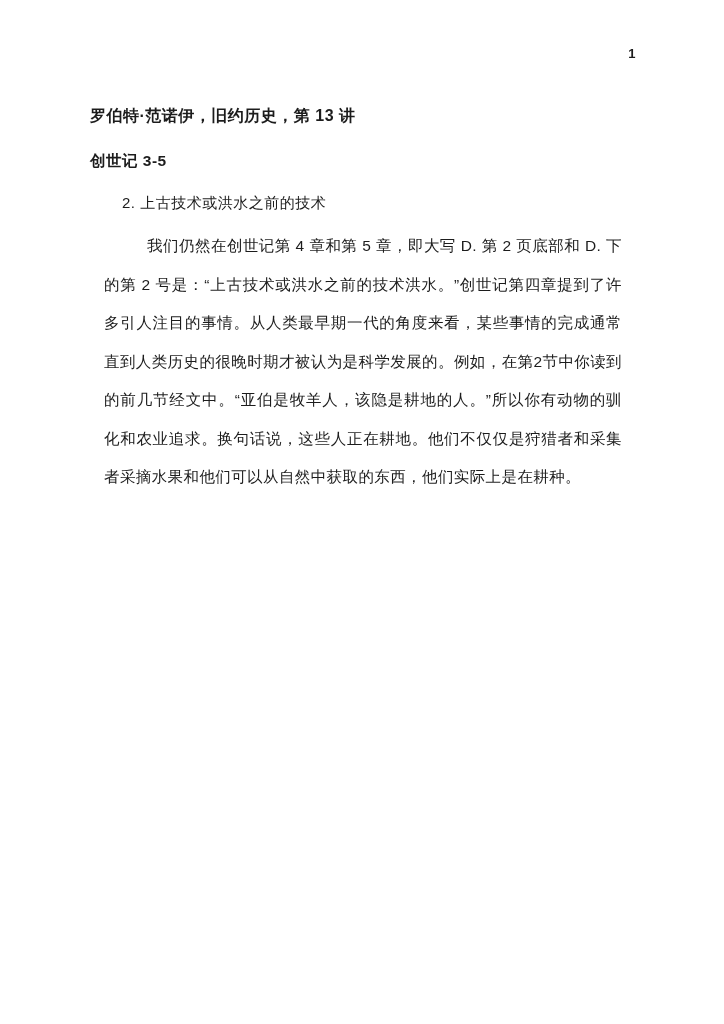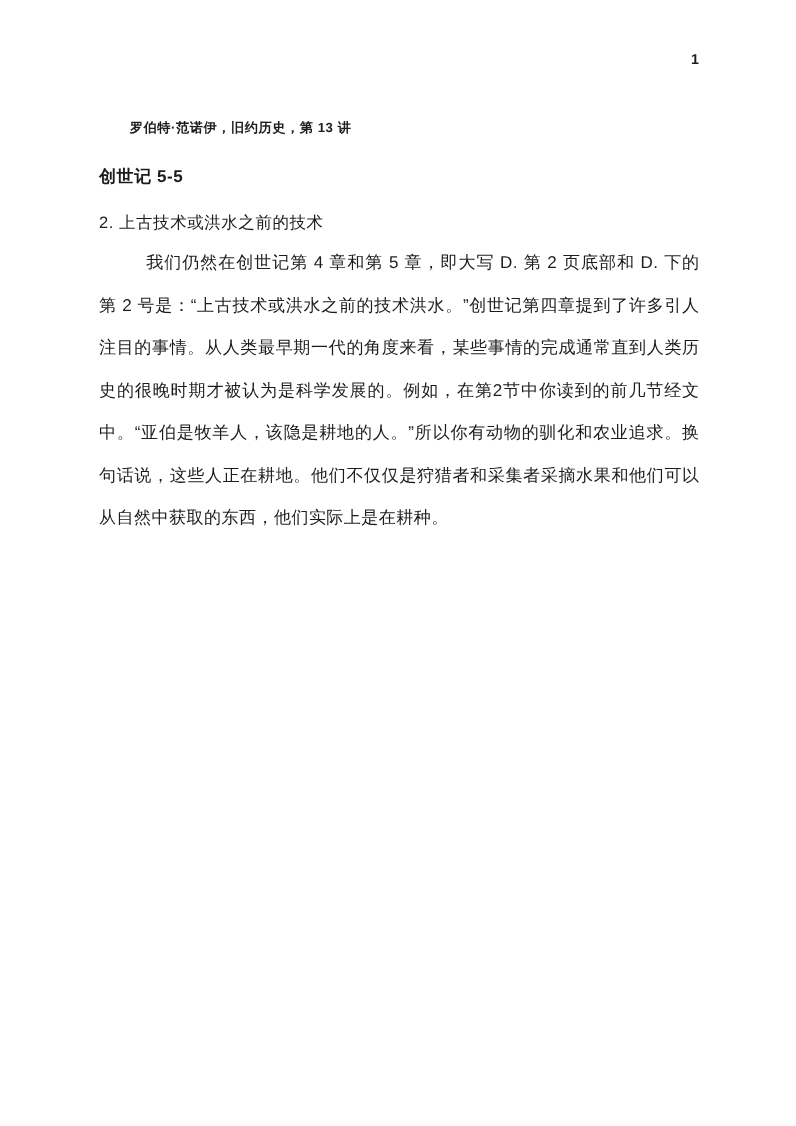--- a/index.html
+++ b/index.html
@@ -21,25 +21,24 @@
   }
   .page-number {
     text-align: right;
     font-size: 13px;
     font-weight: 700;
     line-height: 16px;
     letter-spacing: 0.5px;
   }
   .doc-title {
     margin-top: 44px;
-    font-size: 12px;
+    font-size: 16px;
     font-weight: 700;
     line-height: 20px;
     letter-spacing: 0.5px;
-    margin-left: 28px;
   }
   .doc-subtitle {
     margin-top: 25px;
     font-size: 15.5px;
     font-weight: 700;
     line-height: 20px;
     letter-spacing: 0.5px;
   }
   .outline-line {
     margin-top: 24px;
@@ -47,45 +46,46 @@
     font-weight: 400;
     line-height: 20px;
     letter-spacing: 0.5px;
   }
   .section-heading {
     margin-top: 22px;
     font-size: 15px;
     font-weight: 400;
     line-height: 20px;
     letter-spacing: 0.5px;
+    margin-left: 32px;
   }
   .body-text {
     margin-top: 8px;
   }
   .body-text p {
-    margin: 0;
+    margin: 14px;
     font-size: 15.5px;
     font-weight: 400;
     line-height: 38.5px;
     letter-spacing: 0.4px;
     text-align: justify;
     text-justify: inter-ideograph;
     text-indent: 43px;
   }
 </style>
 </head>
 <body>
 
 <div class="page">
 
   <div class="page-number">1</div>
 
   <div class="doc-title">罗伯特·范诺伊，旧约历史，第 13 讲</div>
 
-  <div class="doc-subtitle">创世记 5-5</div>
+  <div class="doc-subtitle">创世记 3-5</div>
 
 
   <div class="section-heading">2. 上古技术或洪水之前的技术</div>
 
   <div class="body-text">
     <p>我们仍然在创世记第 4 章和第 5 章，即大写 D. 第 2 页底部和 D. 下的第 2 号是：“上古技术或洪水之前的技术洪水。”创世记第四章提到了许多引人注目的事情。从人类最早期一代的角度来看，某些事情的完成通常直到人类历史的很晚时期才被认为是科学发展的。例如，在第2节中你读到的前几节经文中。“亚伯是牧羊人，该隐是耕地的人。”所以你有动物的驯化和农业追求。换句话说，这些人正在耕地。他们不仅仅是狩猎者和采集者采摘水果和他们可以从自然中获取的东西，他们实际上是在耕种。</p>
   </div>
 
 </div>
 

